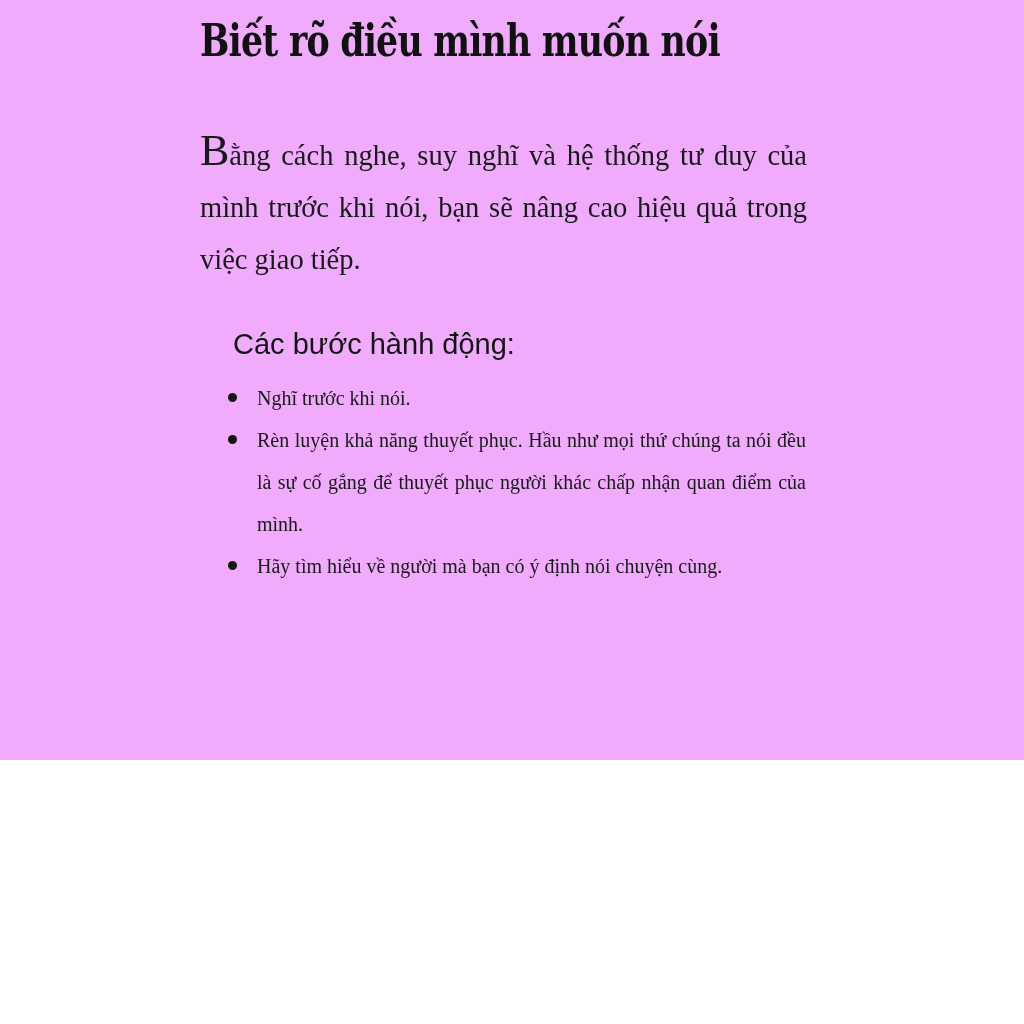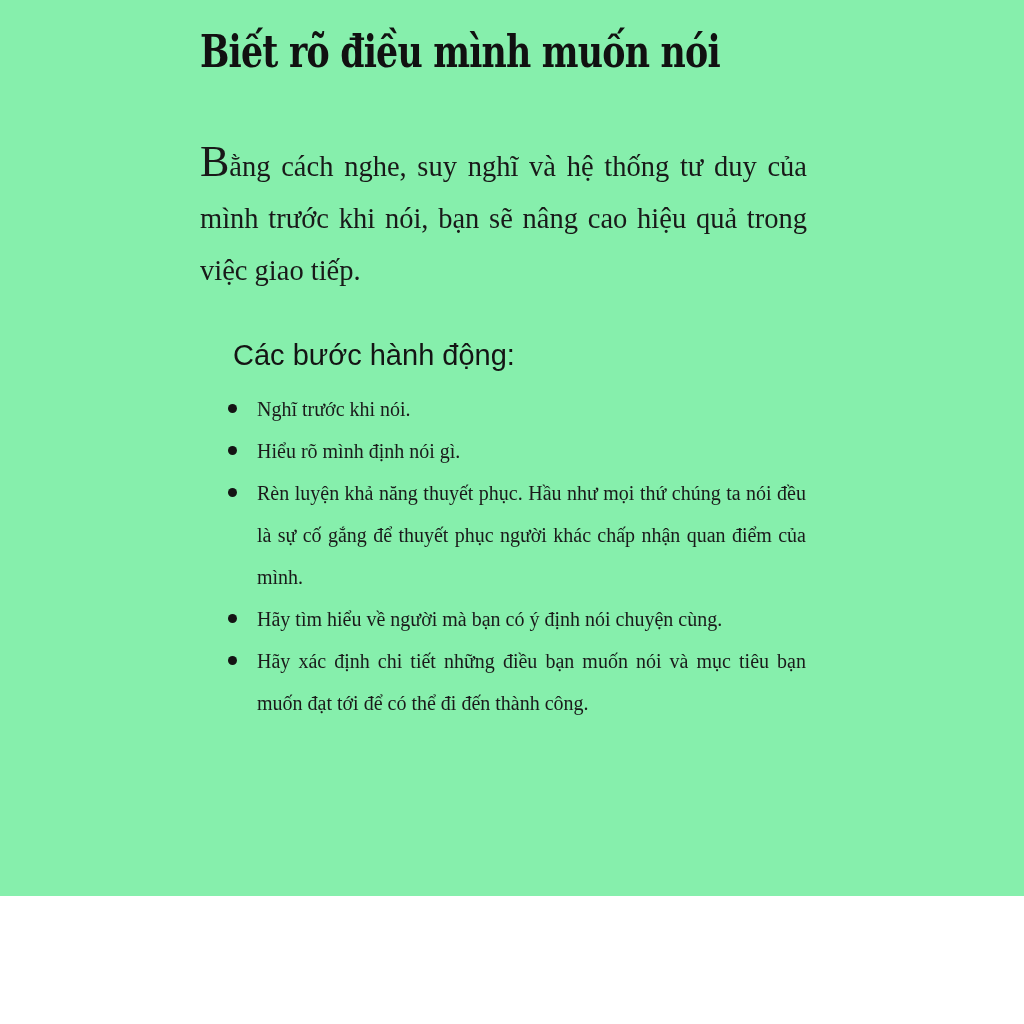--- a/index.html
+++ b/index.html
@@ -3,26 +3,26 @@
 <meta charset="utf-8">
 <style>
   html, body {
     margin: 0;
     padding: 0;
     background: #ffffff;
   }
   .page {
     position: relative;
     width: 1024px;
-    height: 896px;
-    background: #86efac;
+    height: 760px;
+    background: #f0abfc;
     color: #161616;
     font-family: "Liberation Serif", serif;
     box-sizing: border-box;
-    padding: 26px 0 0 200px;
+    padding: 15px 0 0 200px;
     overflow: hidden;
   }
   .chapter-title {
     margin: 0;
     font-family: "DejaVu Serif", serif;
     font-weight: 700;
     font-size: 44px;
     letter-spacing: -1px;
     white-space: nowrap;
     transform: scaleX(0.79);
@@ -84,29 +84,21 @@
 
   <h2 class="steps-heading">Các bước hành động:</h2>
 
   <ul class="steps-list">
     <li>
       <span class="bullet-dot"></span>
       <span class="li-text">Nghĩ trước khi nói.</span>
     </li>
     <li>
       <span class="bullet-dot"></span>
-      <span class="li-text">Hiểu rõ mình định nói gì.</span>
-    </li>
-    <li>
-      <span class="bullet-dot"></span>
       <span class="li-text">Rèn luyện khả năng thuyết phục. Hầu như mọi thứ chúng ta nói đều là sự cố gắng để thuyết phục người khác chấp nhận quan điểm của mình.</span>
     </li>
     <li>
       <span class="bullet-dot"></span>
       <span class="li-text">Hãy tìm hiểu về người mà bạn có ý định nói chuyện cùng.</span>
     </li>
-    <li>
-      <span class="bullet-dot"></span>
-      <span class="li-text">Hãy xác định chi tiết những điều bạn muốn nói và mục tiêu bạn muốn đạt tới để có thể đi đến thành công.</span>
-    </li>
   </ul>
 
 </div>
 
 </body></html>

